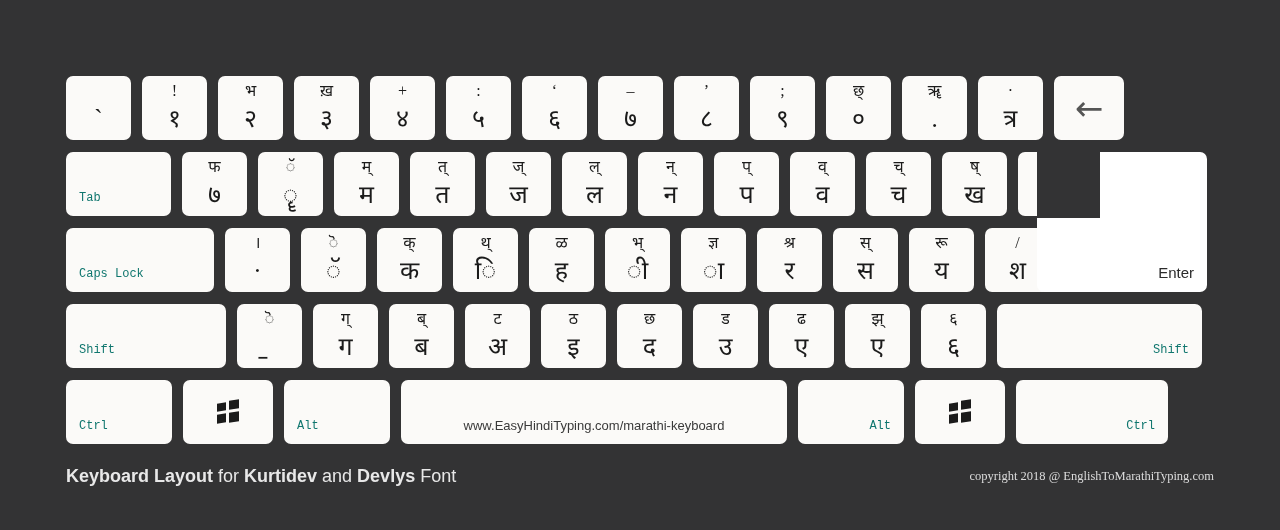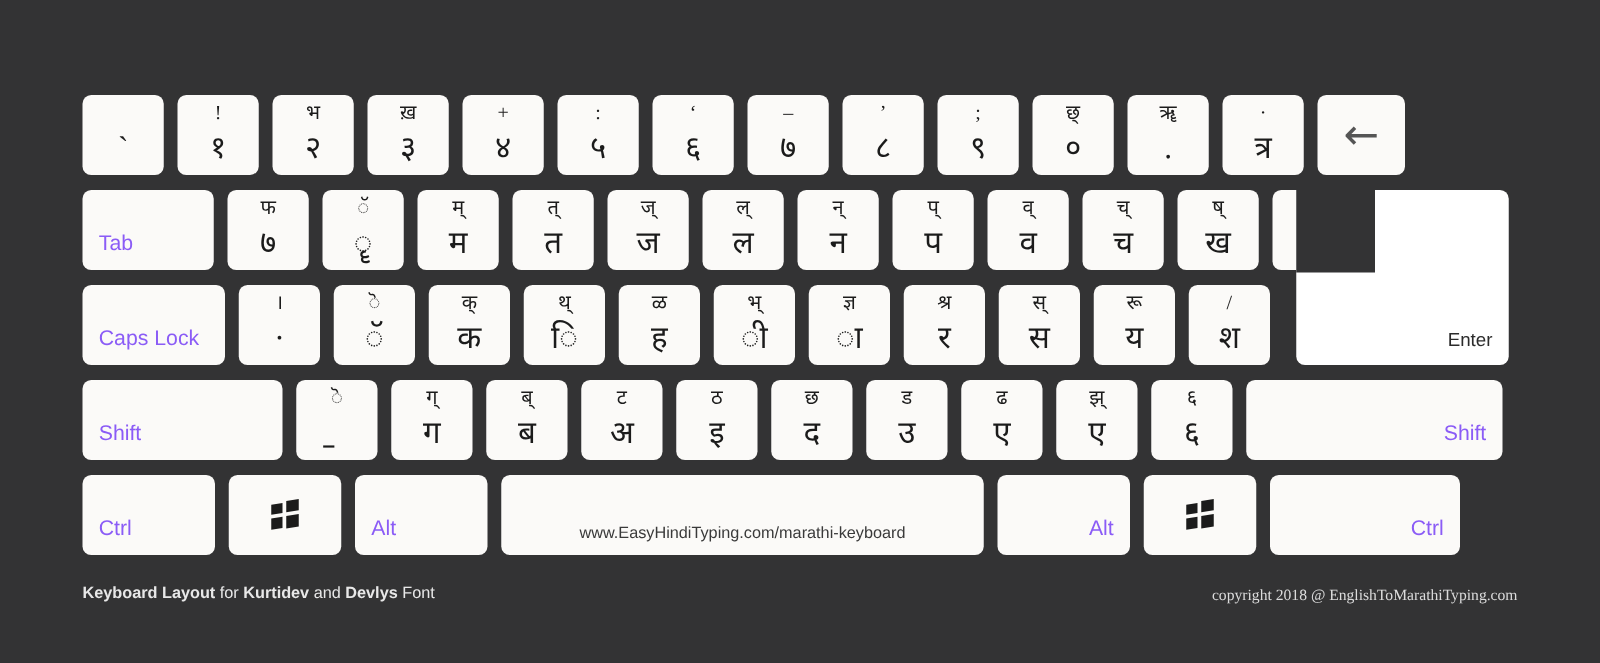--- a/index.html
+++ b/index.html
@@ -63,23 +63,23 @@
     font-size: 16px;
   }
   .key .glyph-bot {
     top: 30px;
     font-size: 25px;
   }
 
   
   .key.mod > .mod-label {
     position: absolute;
-    color: #8b5cf6;
-    font-family: Liberation Sans, sans-serif;
-    font-size: 17px;
+    color: #0f766e;
+    font-family: Liberation Mono, monospace;
+    font-size: 12px;
     bottom: 11px;
   }
   .key.mod.left > .mod-label  { left: 13px; }
   .key.mod.right > .mod-label { right: 13px; }
 
   
   .key .arrow-left {
     position: absolute;
     left: 0; right: 0;
     top: 50%;
@@ -89,21 +89,21 @@
     line-height: 1;
     color: #555;
     font-family: "DejaVu Sans", sans-serif;
   }
 
   
   .w-std   { width: 65px; }
   .w-bksp  { width: 70px; }
   .w-tab   { width: 105px; }
   .w-tabend{ width: 59px; }
-  .w-caps  { width: 114px; }
+  .w-caps  { width: 148px; }
   .w-shiftL{ width: 160px; }
   .w-shiftR{ width: 205px; }
   .w-ctrl  { width: 106px; }
   .w-win   { width: 90px; }
   .w-alt   { width: 106px; }
   .w-space { width: 386px; }
   .w-altR  { width: 106px; }
   .w-winR  { width: 90px; }
   .w-ctrlR { width: 152px; }
 
@@ -164,21 +164,21 @@
   .win-logo i:nth-child(1) { left: 0;   top: 0;   width: 9px;  height: 8px; }
   .win-logo i:nth-child(2) { left: 12px; top: -1px; width: 10px; height: 9px; }
   .win-logo i:nth-child(3) { left: 0;   top: 11px; width: 9px;  height: 9px; }
   .win-logo i:nth-child(4) { left: 12px; top: 11px; width: 10px; height: 10px; }
 
   
   #footer-left {
     position: absolute;
     left: 66px;
     top: 466px;
-    font-size: 13px;
+    font-size: 18px;
     color: #e8e8e8;
     font-family: "Liberation Sans", sans-serif;
   }
   #footer-left b { font-weight: bold; }
   #footer-right {
     position: absolute;
     right: 66px;
     top: 469px;
     font-size: 12.5px;
     color: #dcdcdc;

